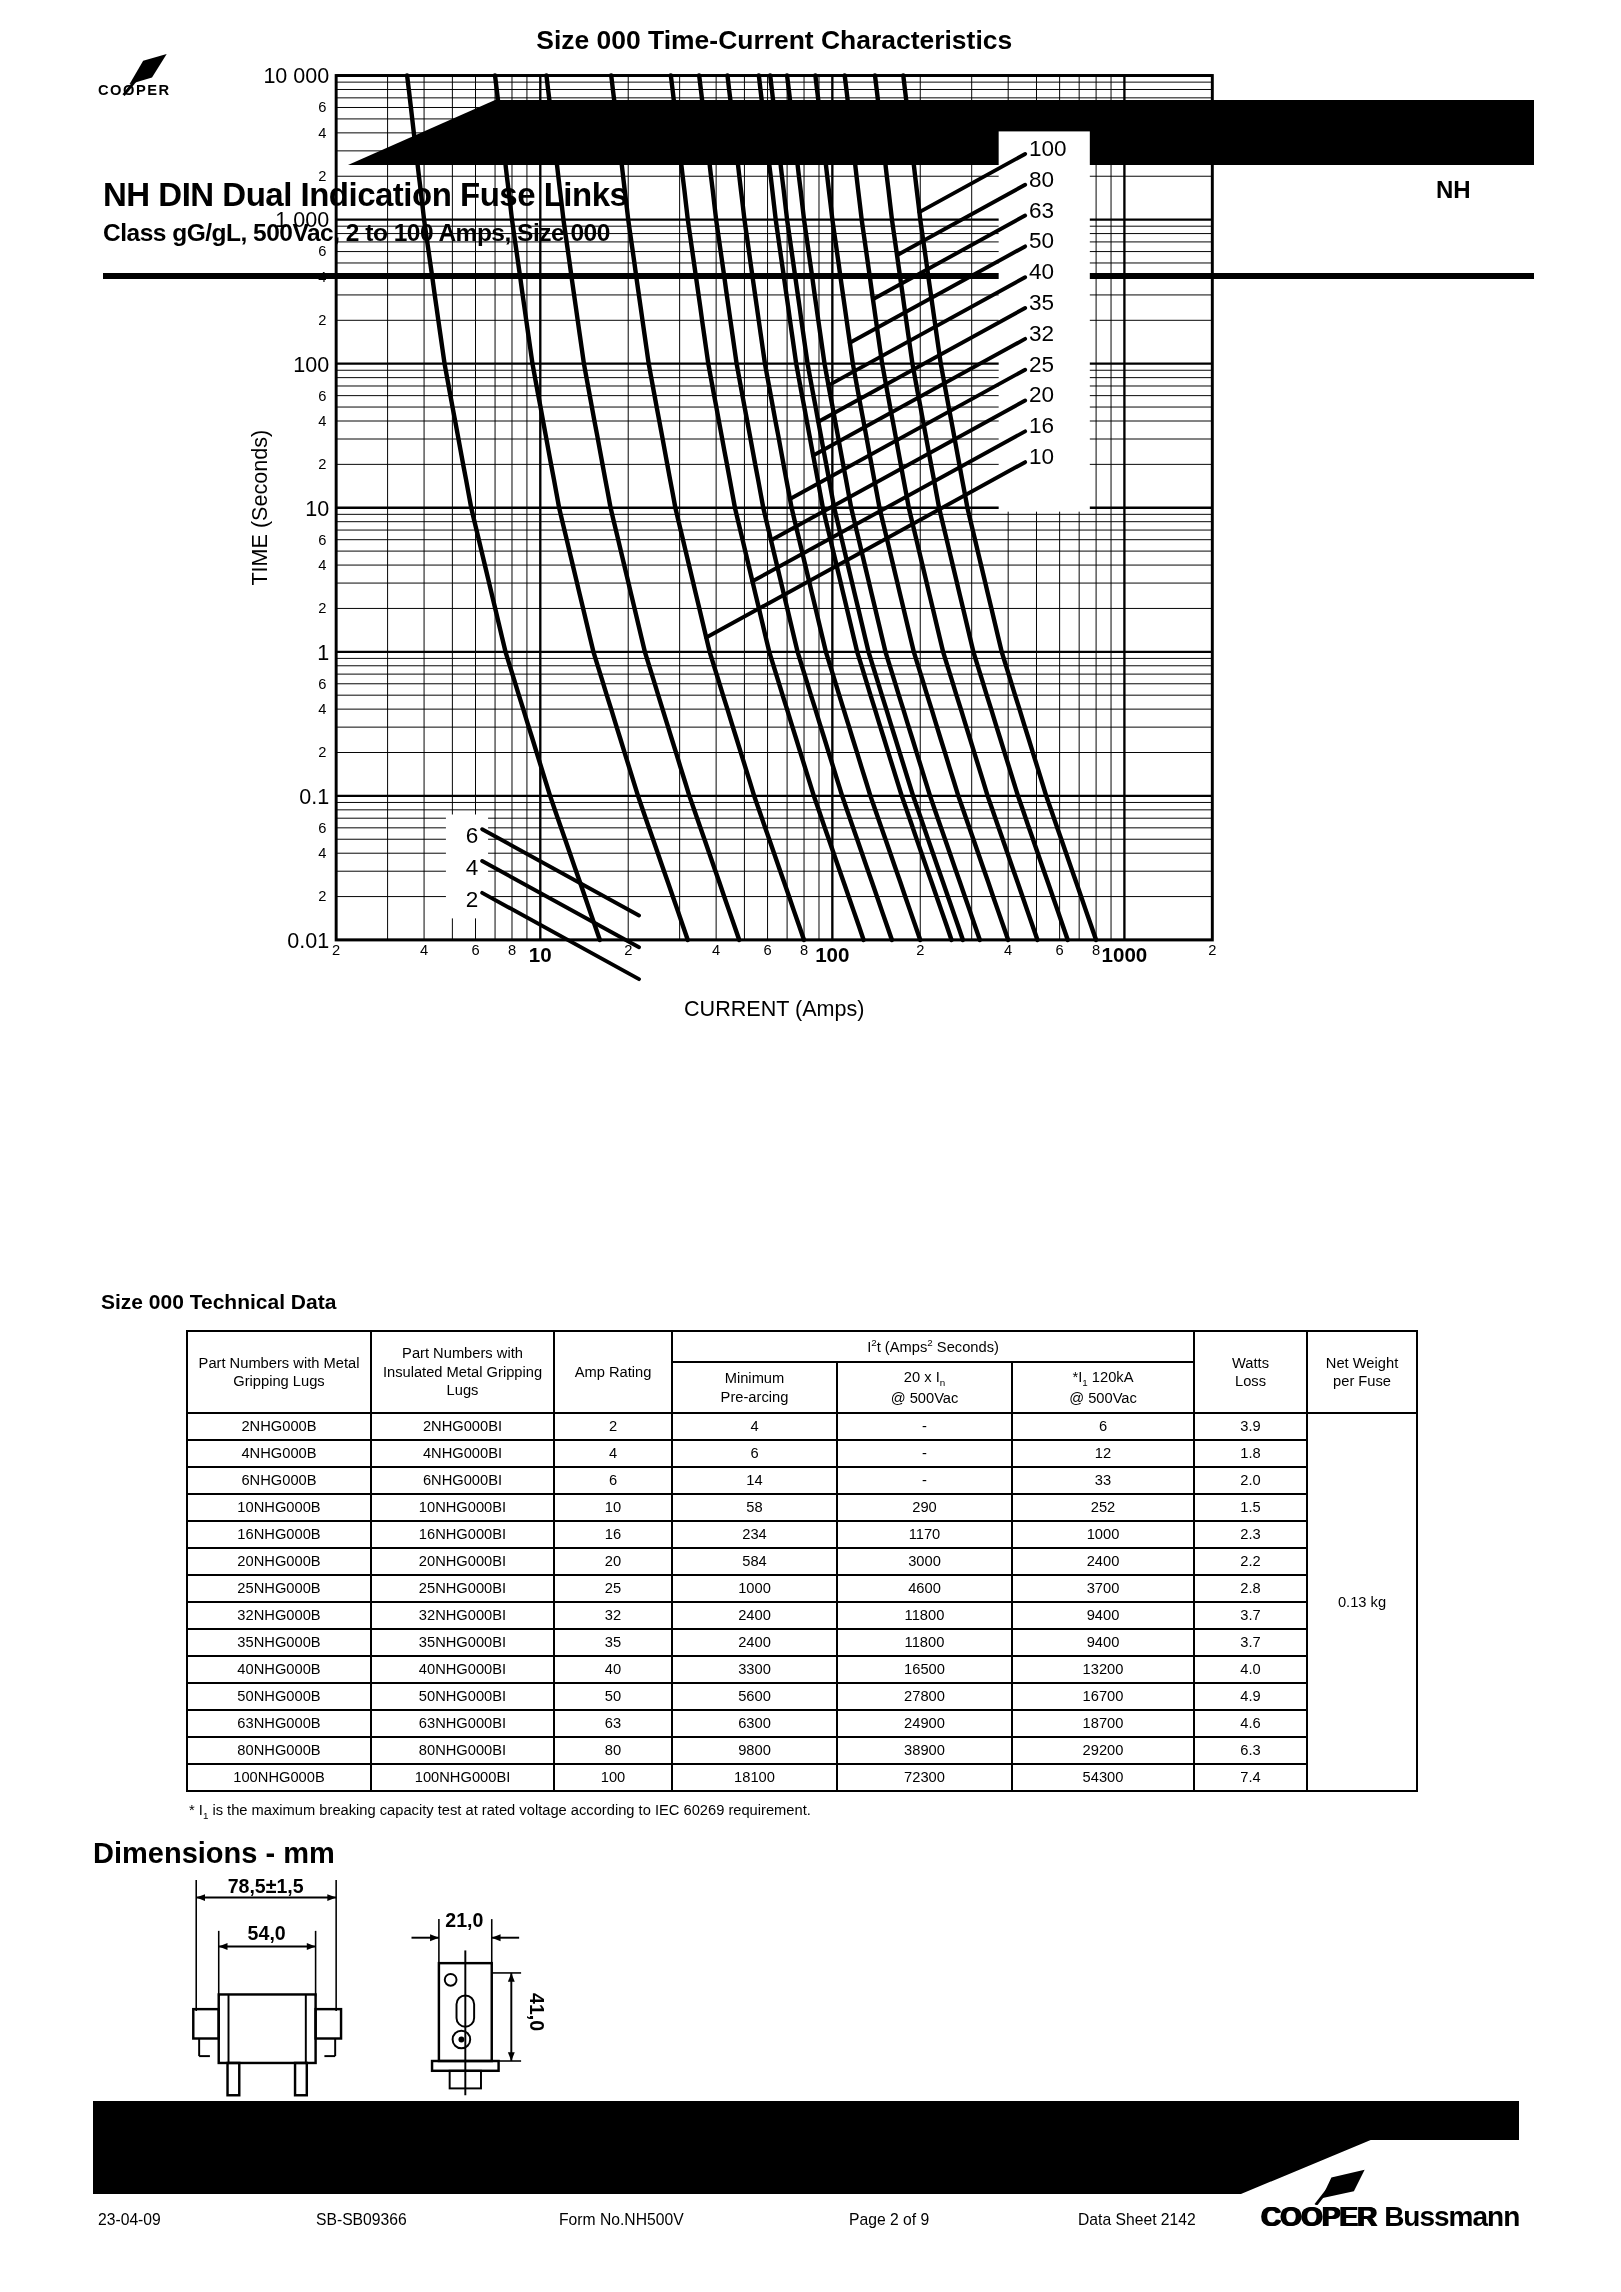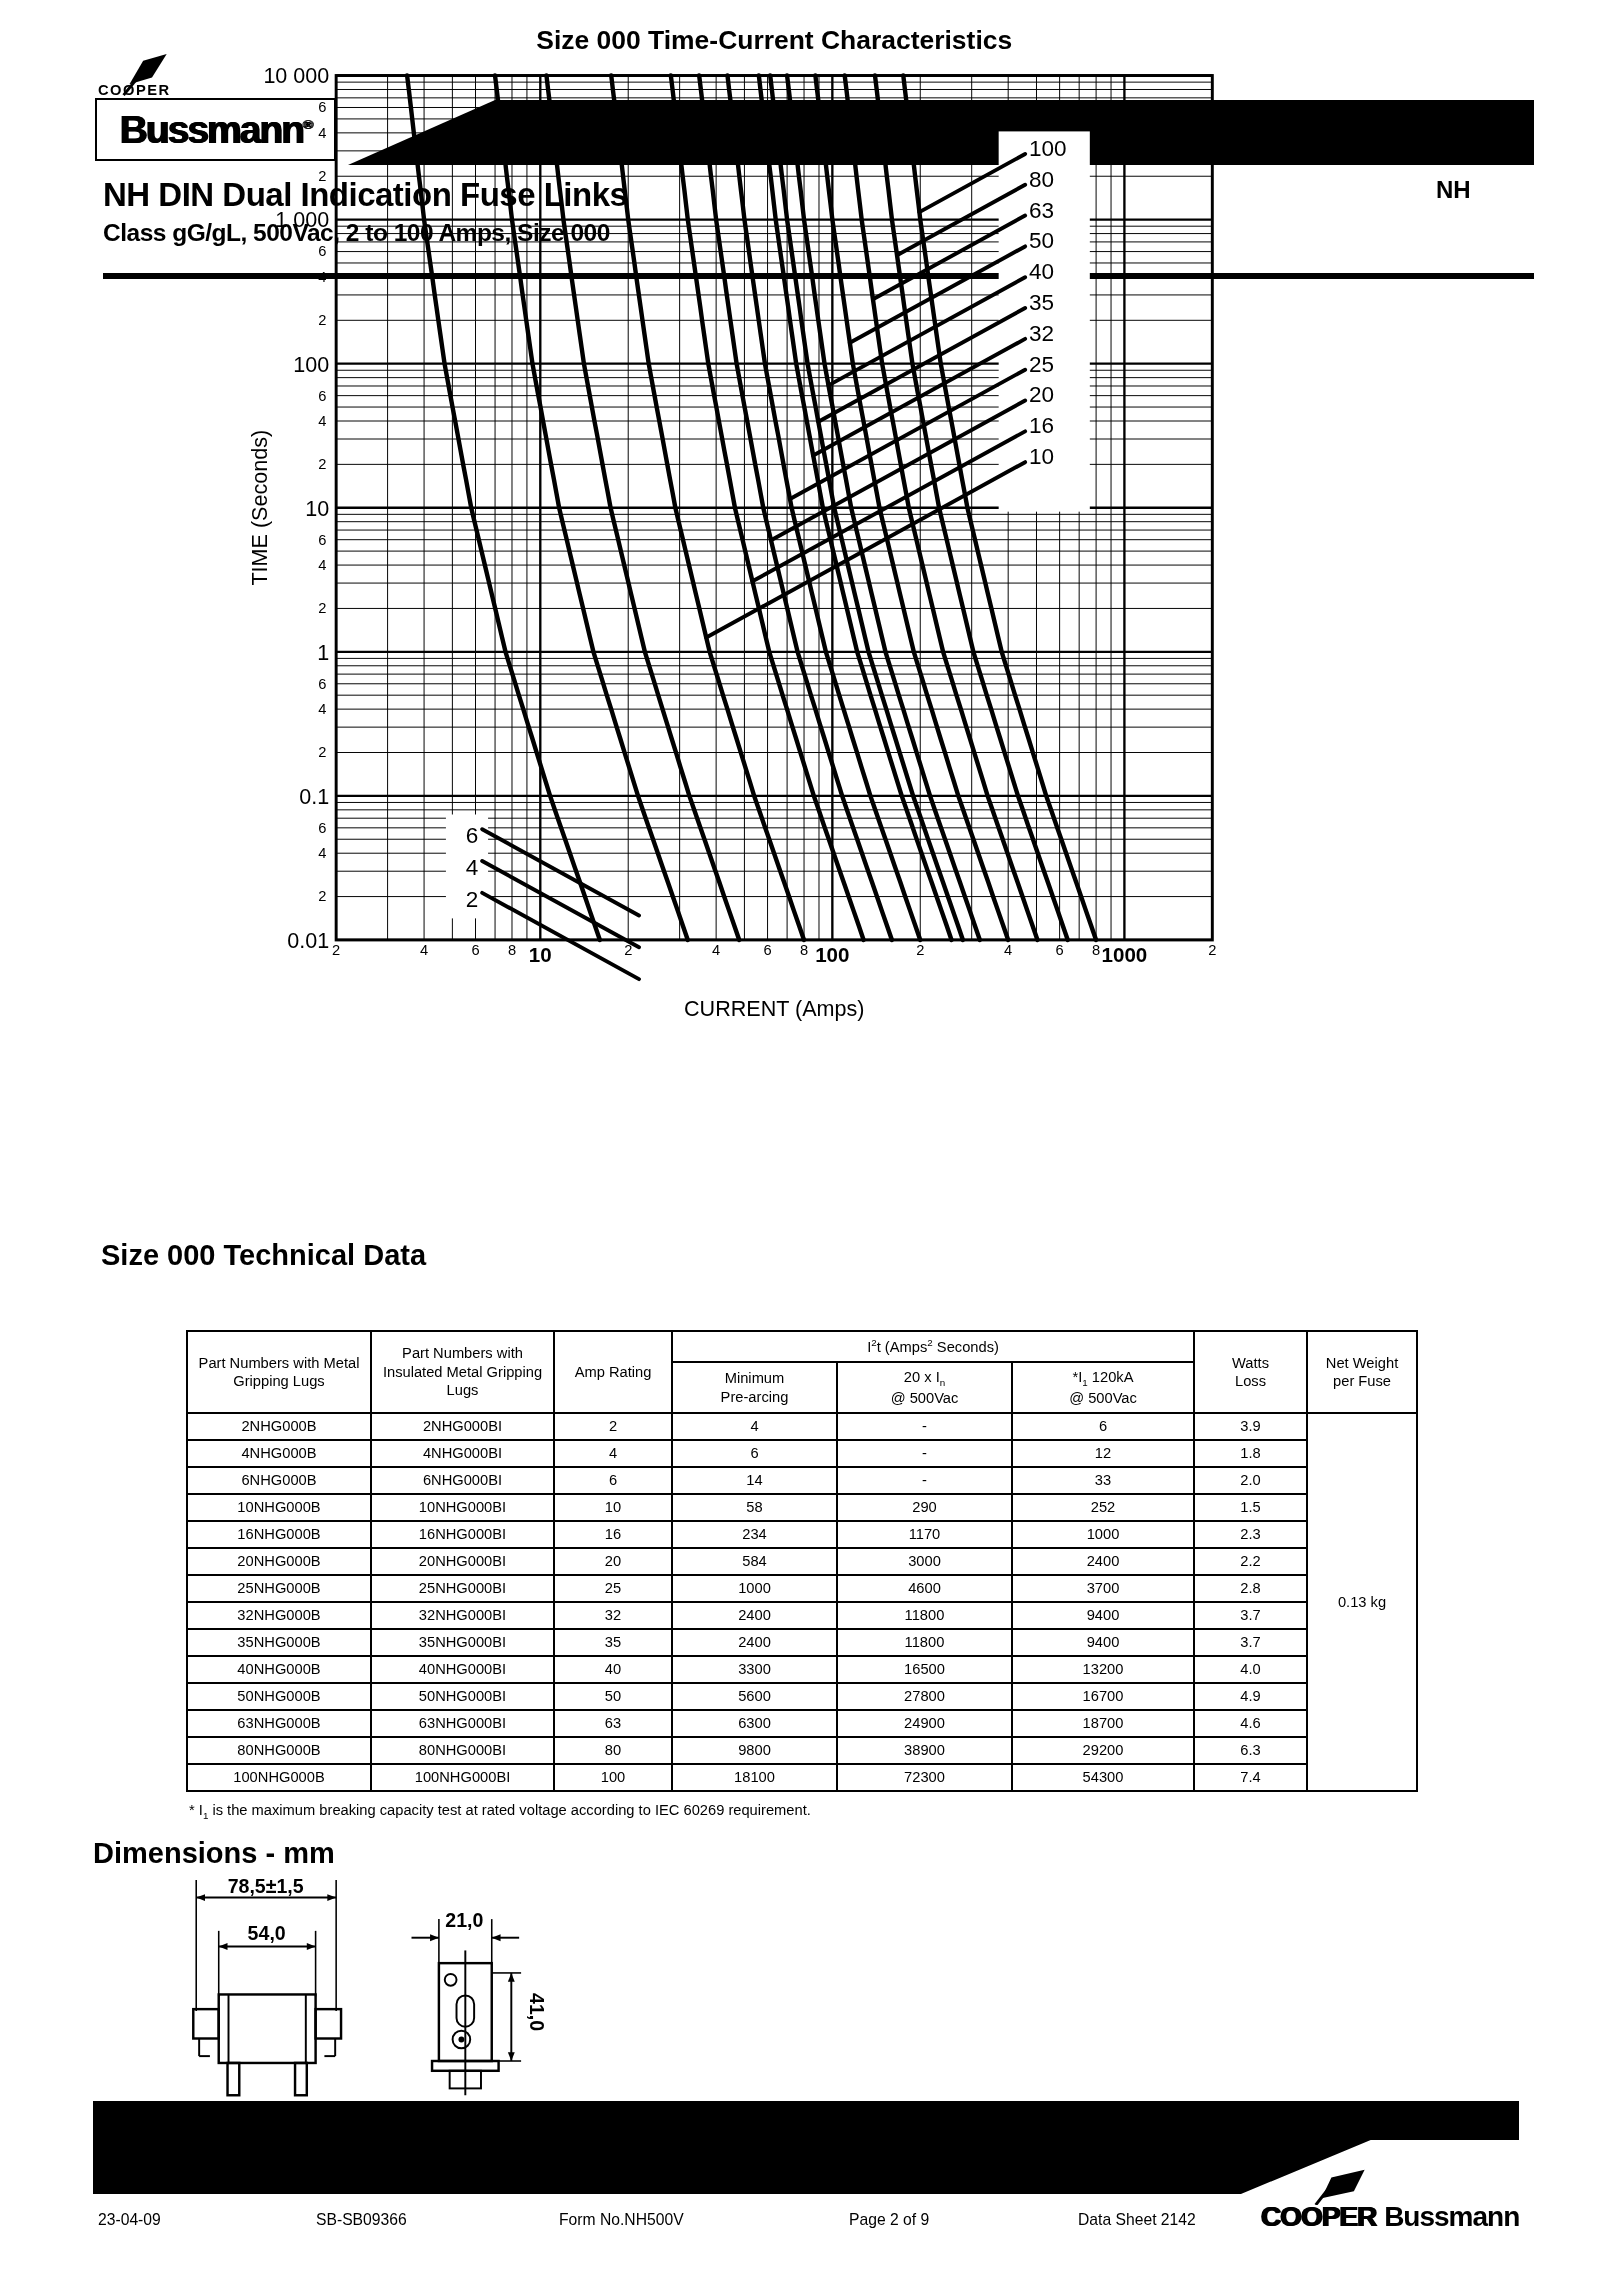--- a/index.html
+++ b/index.html
@@ -13,21 +13,21 @@
   #buss-logo{font-size:39px;font-weight:700;letter-spacing:-2px;
              text-shadow:0.8px 0 0 #000,-0.8px 0 0 #000;}
   #buss-logo sup{font-size:13.7px;}
   #banner-top{left:348px;top:100px;width:1186px;height:65px;background:#000;
               clip-path:polygon(12.4% 0,100% 0,100% 100%,0 100%);}
   #page-title{left:103px;top:176px;font-size:33px;font-weight:700;letter-spacing:-0.5px;}
   #page-title-right{left:1436px;top:176px;width:98px;text-align:left;font-size:24px;font-weight:700;}
   #page-subtitle{left:103px;top:219px;font-size:24.5px;font-weight:700;letter-spacing:-0.5px;}
   #header-rule{left:103px;top:273px;width:1431px;height:5.9px;background:#000;}
   
-  #tech-heading{left:101px;top:1239px;font-size:29px;font-weight:700;}
+  #tech-heading{left:101px;top:1290px;font-size:21px;font-weight:700;}
   #tech-table{left:186px;top:1330px;}
   table{border-collapse:collapse;table-layout:fixed;width:1230px;font-size:14.7px;}
   th,td{border:2px solid #000;text-align:center;vertical-align:middle;padding:0 2px;
         font-weight:400;line-height:1.25;}
   thead tr.tier1 th{height:29px;}
   thead tr.tier2 th{height:49px;margin-top:12px;}
   tbody tr{height:27px;}
   table sup{font-size:9.8px;} table sub{font-size:9.8px;}
   #footnote{left:189px;top:1802px;font-size:14.7px;}
   #footnote sub{font-size:9.8px;}
@@ -46,23 +46,20 @@
 </head>
 <body>
 
 <div id="page">
 
   <svg class="abs" style="left:0;top:0" width="255" height="98" viewBox="0 0 260 100">
     <polygon points="132,86 146,62 170,55 155,79" fill="#000"></polygon>
     <line x1="126" y1="97" x2="148" y2="70" stroke="#000" stroke-width="3"></line>
   </svg>
   <div class="abs" id="cooper-mini">COOPER</div>
-  <div class="abs" id="buss-box">
-    <span id="buss-logo"><span>Bussmann</span><sup>®</sup></span>
-  </div>
   <div class="abs" id="banner-top"></div>
   <div class="abs" id="page-title">NH DIN Dual Indication Fuse Links</div>
   <div class="abs" id="page-title-right">NH</div>
   <div class="abs" id="page-subtitle">Class gG/gL, 500Vac, 2 to 100 Amps, Size 000</div>
   <div class="abs" id="header-rule"></div>
 
   <div class="abs" id="chart-wrap" style="left:0;top:0"><svg width="1621" height="1039" viewBox="0 290 1654 1060">
         <g>
           <line x1="395.475195198593" y1="367" x2="395.475195198593" y2="1249" stroke="#000" stroke-width="1"></line>
           <line x1="432.7069387078664" y1="367" x2="432.7069387078664" y2="1249" stroke="#000" stroke-width="1"></line>

